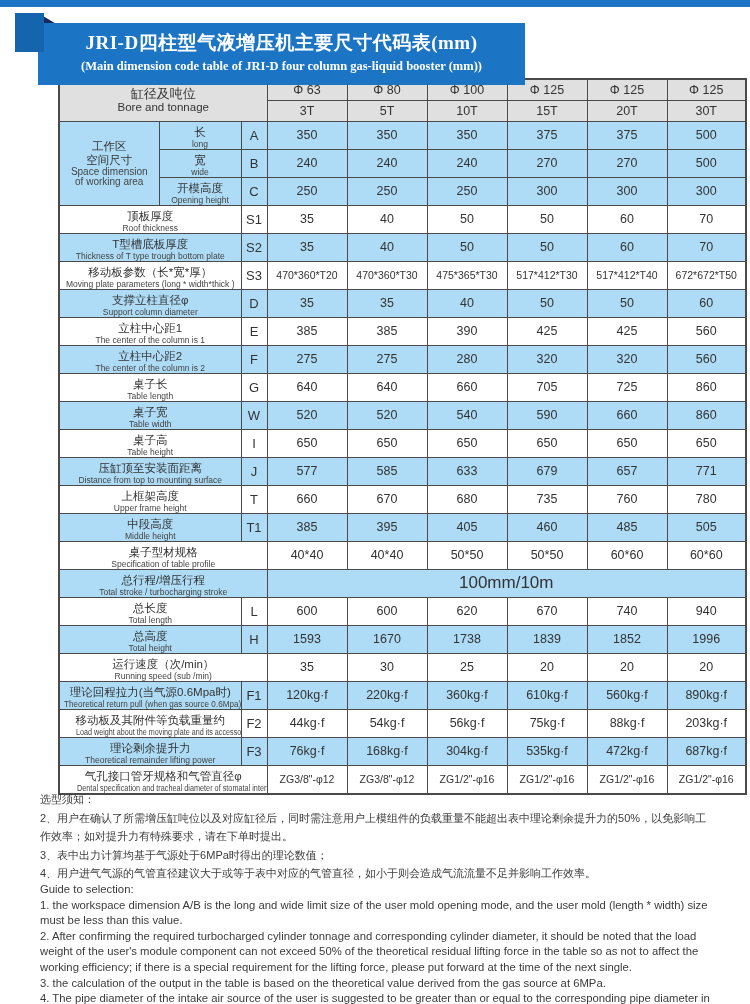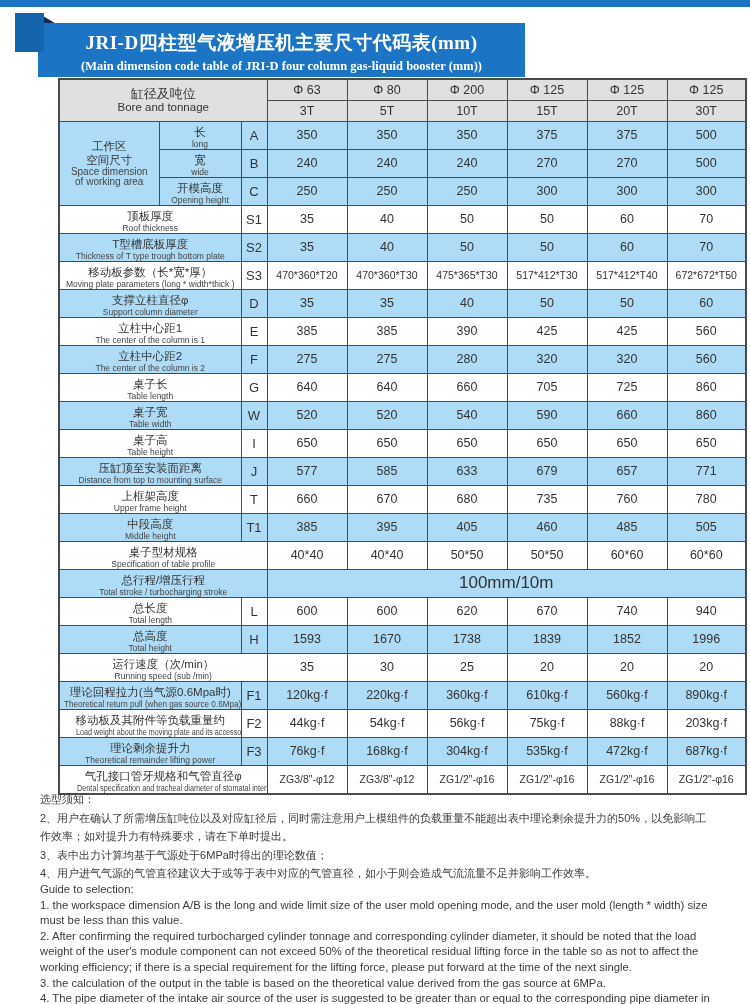--- a/index.html
+++ b/index.html
@@ -3,21 +3,21 @@
 <meta charset="utf-8">
 <style>
   html,body{margin:0;padding:0;}
   body{width:750px;height:1004px;background:#ffffff;font-family:"Liberation Sans","DejaVu Sans",sans-serif;position:relative;overflow:hidden;}
   .page{position:absolute;inset:0;}
 
   .top-bar{position:absolute;left:0;top:0;width:750px;height:7px;background:#1b74c4;}
 
   .ribbon-fold{position:absolute;left:38px;top:13px;width:20px;height:12px;background:#142a5e;clip-path:polygon(0 0,100% 100%,0 100%);z-index:2;}
   .ribbon-square{position:absolute;left:15px;top:13px;width:29px;height:39px;background:#1565ae;z-index:3;}
-  .banner{position:absolute;left:38px;top:23px;width:487px;height:54px;background:#1b74c4;z-index:2;color:#fff;text-align:center;font-family:"Liberation Serif","DejaVu Serif",serif;}
+  .banner{position:absolute;left:38px;top:23px;width:487px;height:62px;background:#1b74c4;z-index:2;color:#fff;text-align:center;font-family:"Liberation Serif","DejaVu Serif",serif;}
   .banner .t1{font-size:19px;font-weight:bold;margin-top:7px;letter-spacing:.5px;white-space:nowrap;}
   .banner .t2{font-size:12.5px;font-weight:bold;margin-top:3px;white-space:nowrap;}
 
   table.spec{position:absolute;left:58px;top:78px;border-collapse:collapse;table-layout:fixed;width:687px;}
   table.spec td,table.spec th{border:1px solid #4a4a4a;padding:0;text-align:center;vertical-align:middle;color:#333;overflow:hidden;}
   table.spec{border:2px solid #4a4a4a;}
   tr.hdr{height:21px;background:#e0e0e0;}
   tr.hdr th{font-weight:normal;font-size:12.5px;color:#333;}
   tr.row{height:27px;}
   tr.row.blue{background:#aedcf6;}
@@ -65,21 +65,21 @@
         <col style="width:79px">
     </colgroup>
     <tbody>
         <tr class="hdr">
           <td class="corner" rowspan="2" colspan="3">
             <span class="cn">缸径及吨位</span>
             <span class="en">Bore and tonnage</span>
           </td>
           <th>Φ 63</th>
           <th>Φ 80</th>
-          <th>Φ 200</th>
+          <th>Φ 100</th>
           <th>Φ 125</th>
           <th>Φ 125</th>
           <th>Φ 125</th>
         </tr>
         <tr class="hdr">
           <th>3T</th>
           <th>5T</th>
           <th>10T</th>
           <th>15T</th>
           <th>20T</th>

